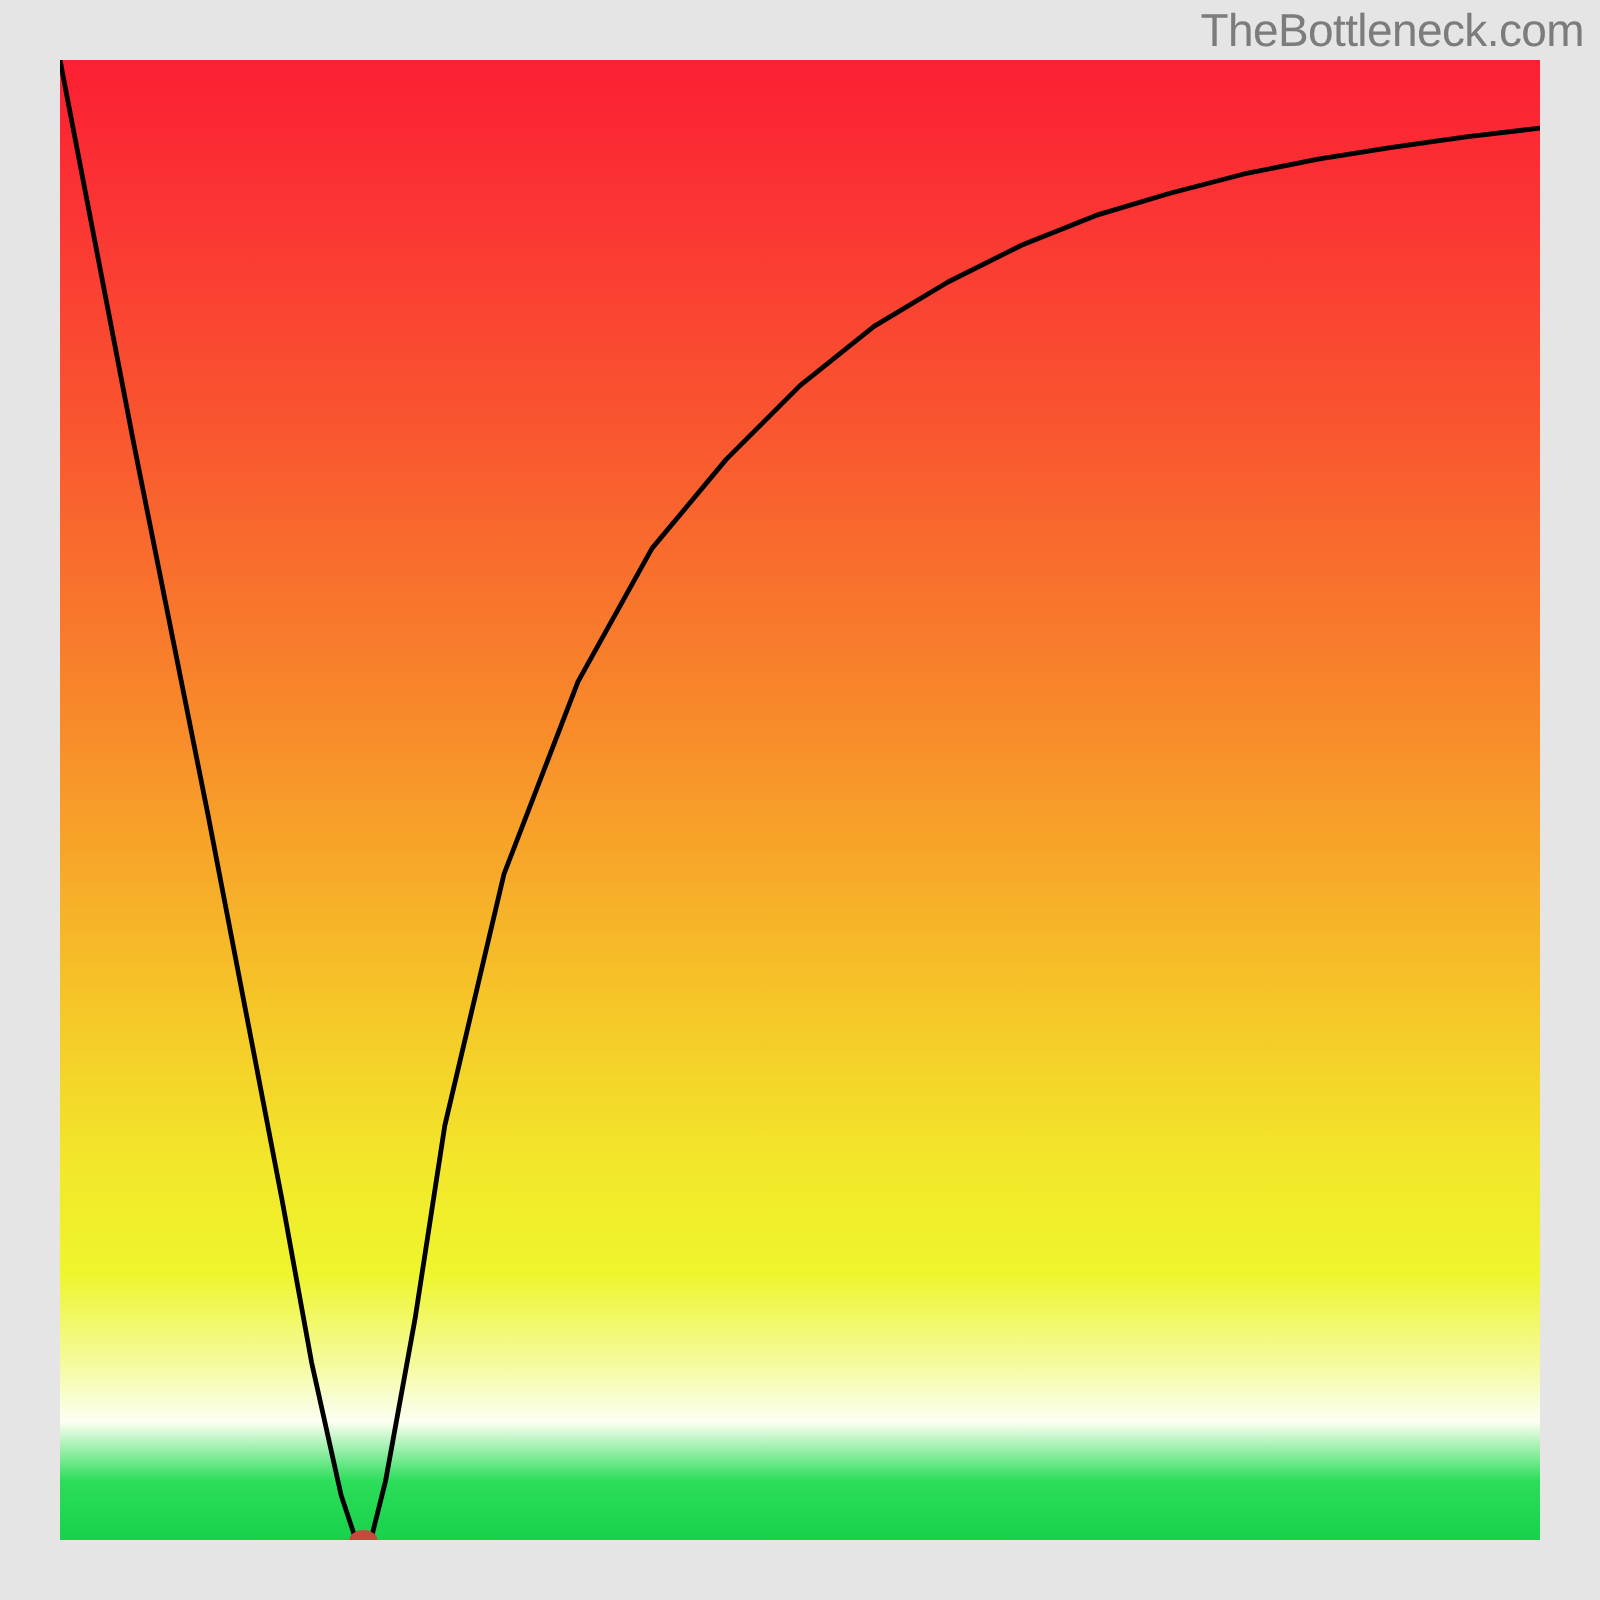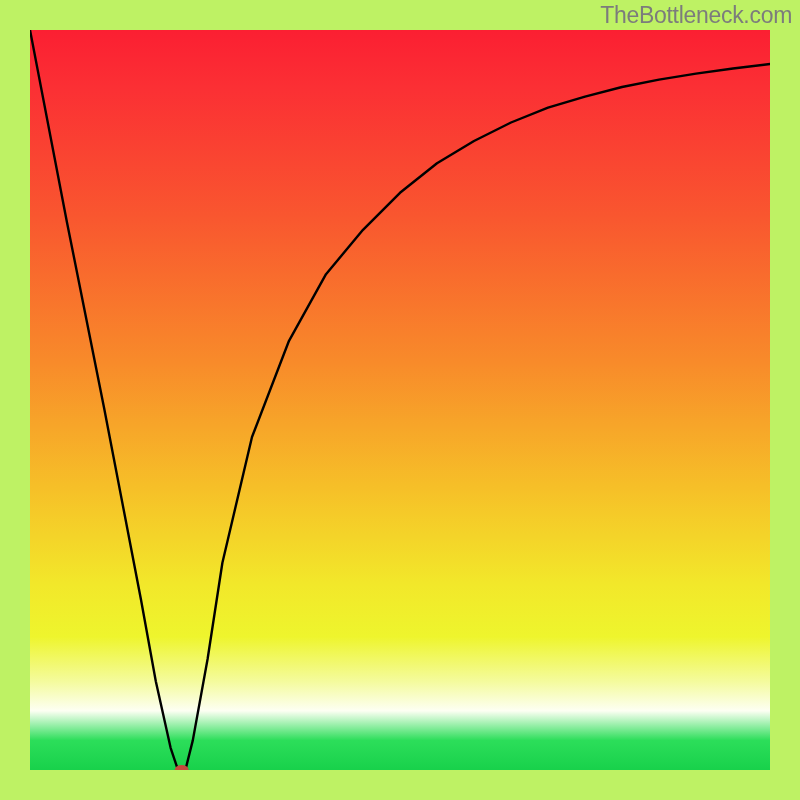--- a/index.html
+++ b/index.html
@@ -8,21 +8,21 @@
     width: 800px;
     height: 800px;
     overflow: hidden;
     background: #000;
     font-family: Arial, Helvetica, sans-serif;
   }
   .frame {
     position: relative;
     width: 800px;
     height: 800px;
-    background: #bef264;
+    background: #e5e5e5;
   }
   .plot {
     position: absolute;
     left: 30px;
     top: 30px;
     width: 740px;
     height: 740px;
     
     background: linear-gradient(to bottom,
       #fb1f32 0%,

